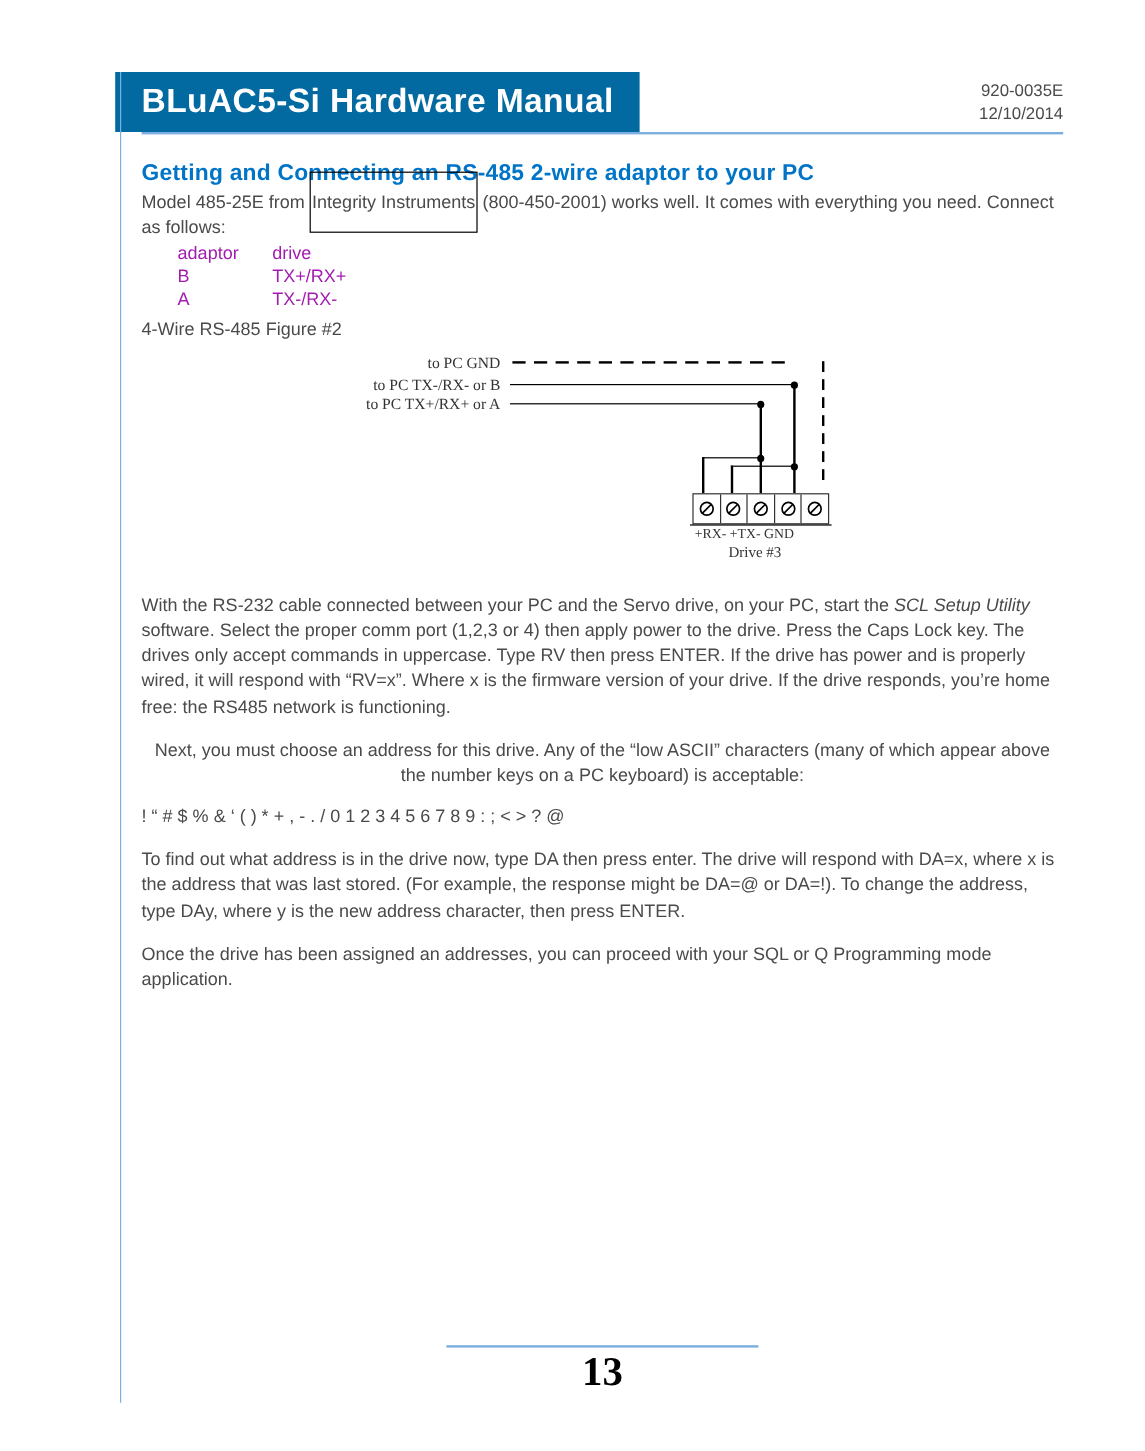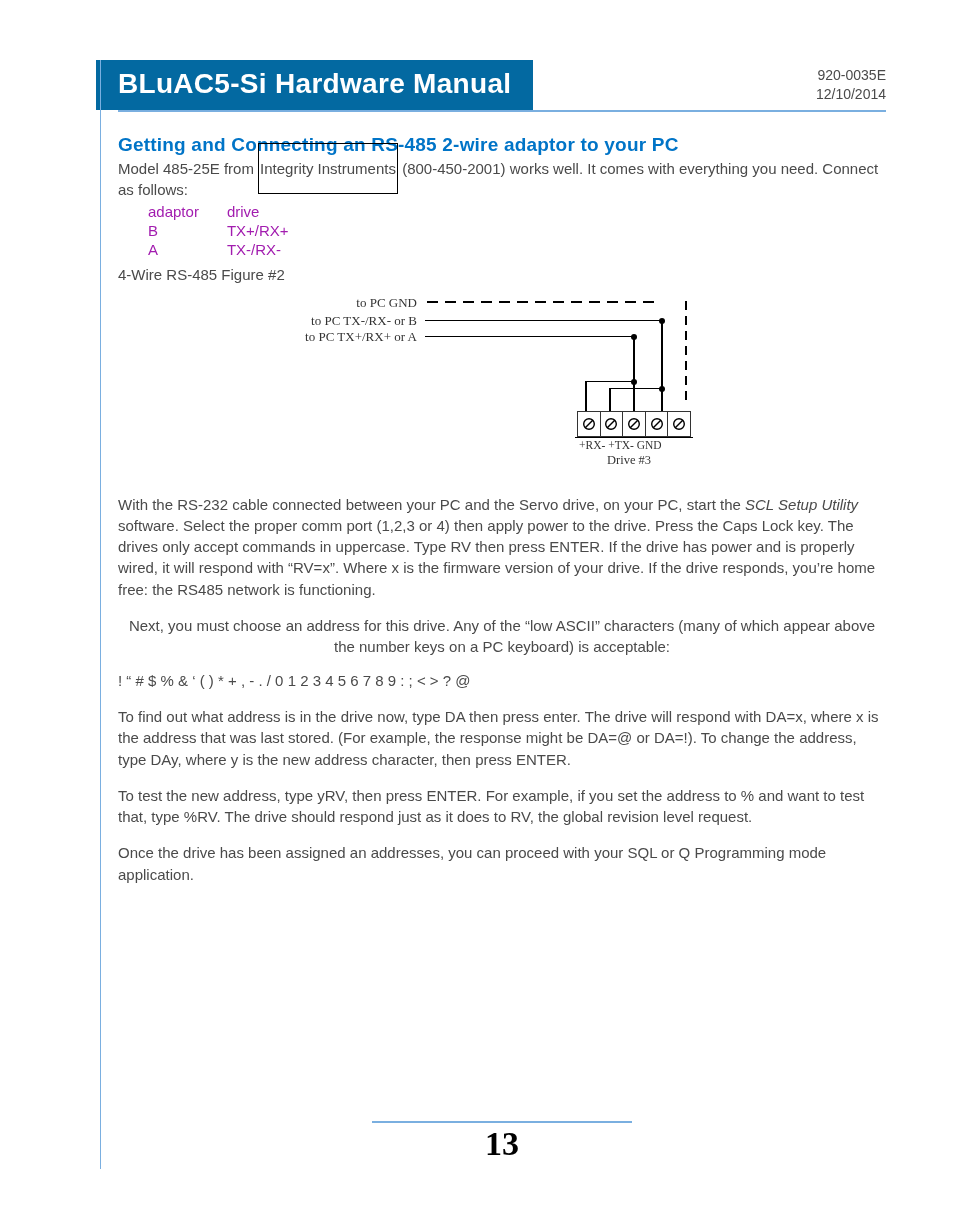--- a/index.html
+++ b/index.html
@@ -299,20 +299,19 @@
       <div class="drive-label" style="left:320px; top:164px;">Drive #3</div>
     </div>
   </div>
 
   <p class="body-text">
     <span>With the RS-232 cable connected between your PC and the Servo drive, on your PC, start the </span><span class="ital">SCL Setup Utility</span><span> software. Select the proper comm port (1,2,3 or 4) then apply power   to the drive.  Press the Caps Lock key.  The drives only accept commands in uppercase.  Type RV then press ENTER.  If the drive has power and is properly wired, it will respond with “RV=x”.  Where x is the firmware version of your drive.  If the drive responds, you’re home free:  the RS485 network is functioning.</span>
   </p>
   <p class="body-text" style="margin-bottom:12px;text-align:center;">Next, you must choose an address for this drive.  Any of the “low ASCII” characters (many of which appear above the number keys on a PC keyboard) is acceptable:</p>
   <p class="body-text" style="margin-top:0;">  ! “ # $ % &amp; ‘ ( ) * + , - . / 0 1 2 3 4 5 6 7 8 9 : ; &lt; &gt; ? @</p>
   <p class="body-text">To find out what address is in the drive now, type DA then press enter.  The drive will respond with DA=x, where x is the address that was last stored.  (For example, the response might be DA=@ or DA=!).  To change the address, type DAy, where y is the new address character, then press ENTER.</p>
-  <p class="body-text">To test the new address, type yRV, then press ENTER.  For example, if you set the address to % and want to test that, type %RV.  The drive should respond just as it does to RV, the global revision level request.</p>
   <p class="body-text">Once the drive has been assigned an addresses, you can proceed with your SQL or Q Programming mode application.</p>
 
   <div class="page-num-wrap">
     <hr class="page-num-rule">
     <p class="page-num">13</p>
   </div>
 </div>
 
 </body></html>

